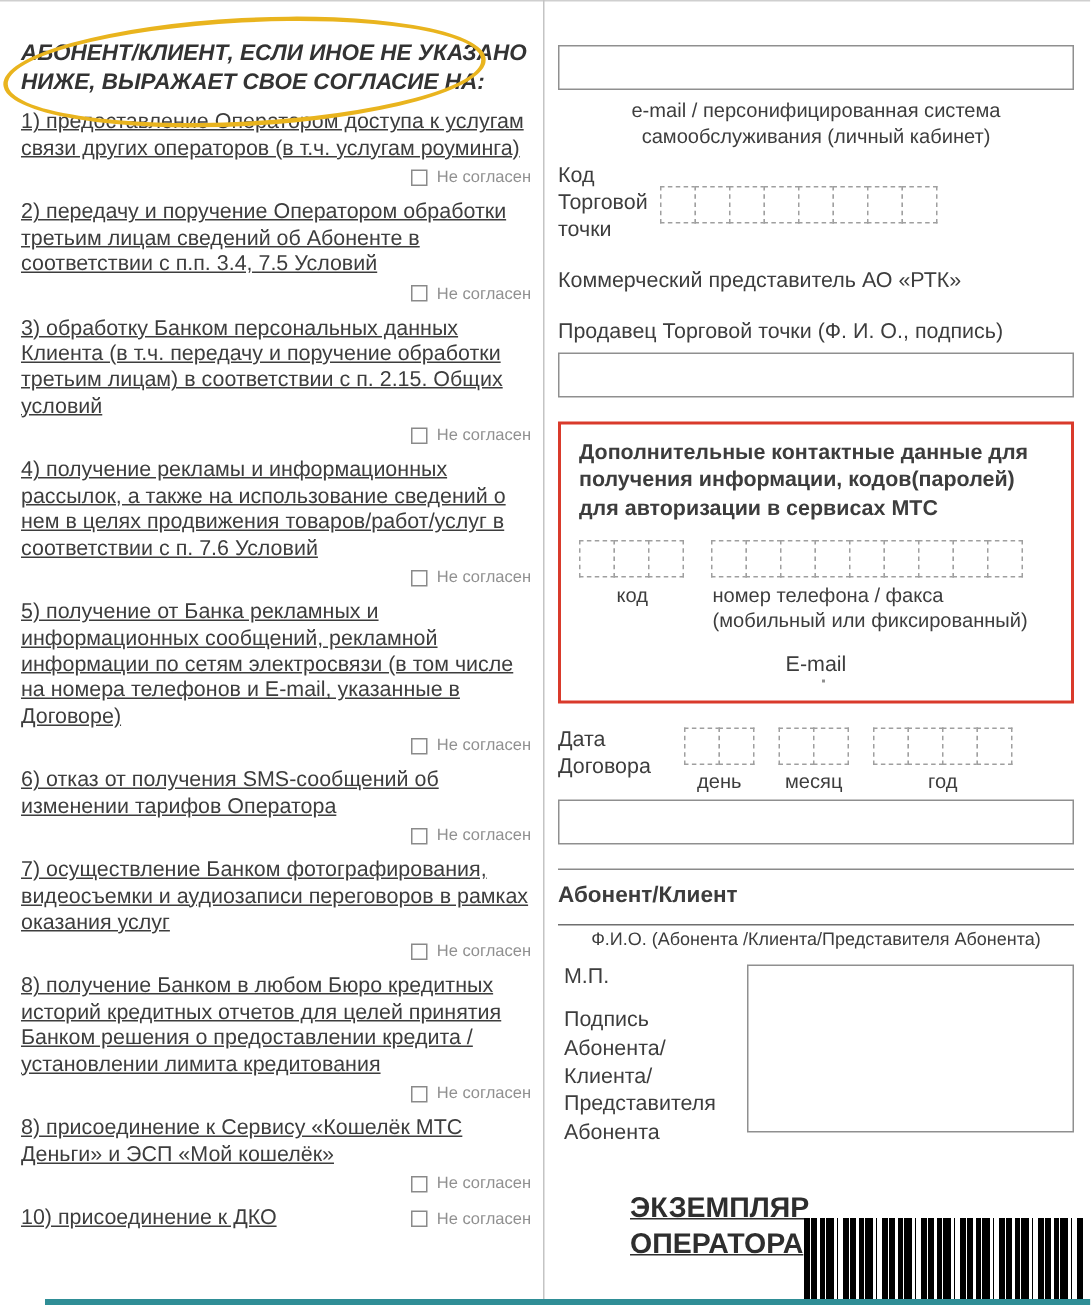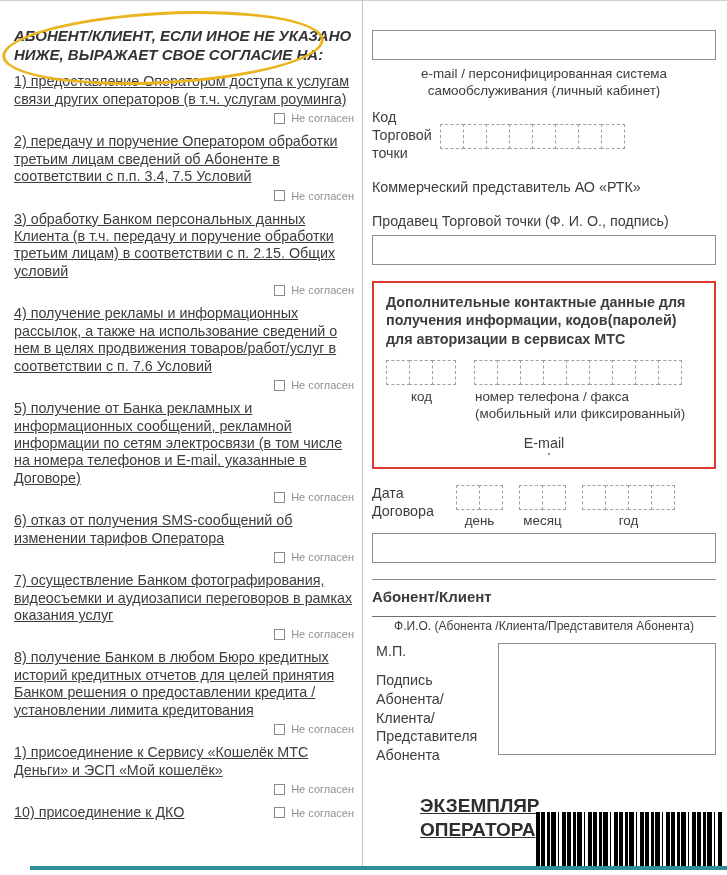--- a/index.html
+++ b/index.html
@@ -142,21 +142,21 @@
 
     <div class="consent-item">
       <div class="consent-text">8) получение Банком в любом Бюро кредитных историй кредитных отчетов для целей принятия Банком решения о предоставлении кредита / установлении лимита кредитования</div>
       <div class="cb-row">
         <span class="cb"></span>
         <span class="cb-label">Не согласен</span>
       </div>
     </div>
 
     <div class="consent-item">
-      <div class="consent-text">1) присоединение к Сервису «Кошелёк МТС Деньги» и ЭСП «Мой кошелёк»</div>
+      <div class="consent-text">8) присоединение к Сервису «Кошелёк МТС Деньги» и ЭСП «Мой кошелёк»</div>
       <div class="cb-row">
         <span class="cb"></span>
         <span class="cb-label">Не согласен</span>
       </div>
     </div>
 
     <div class="consent-item inline">
       <div class="consent-text">10) присоединение к ДКО</div>
       <div class="cb-row">
         <span class="cb"></span>

